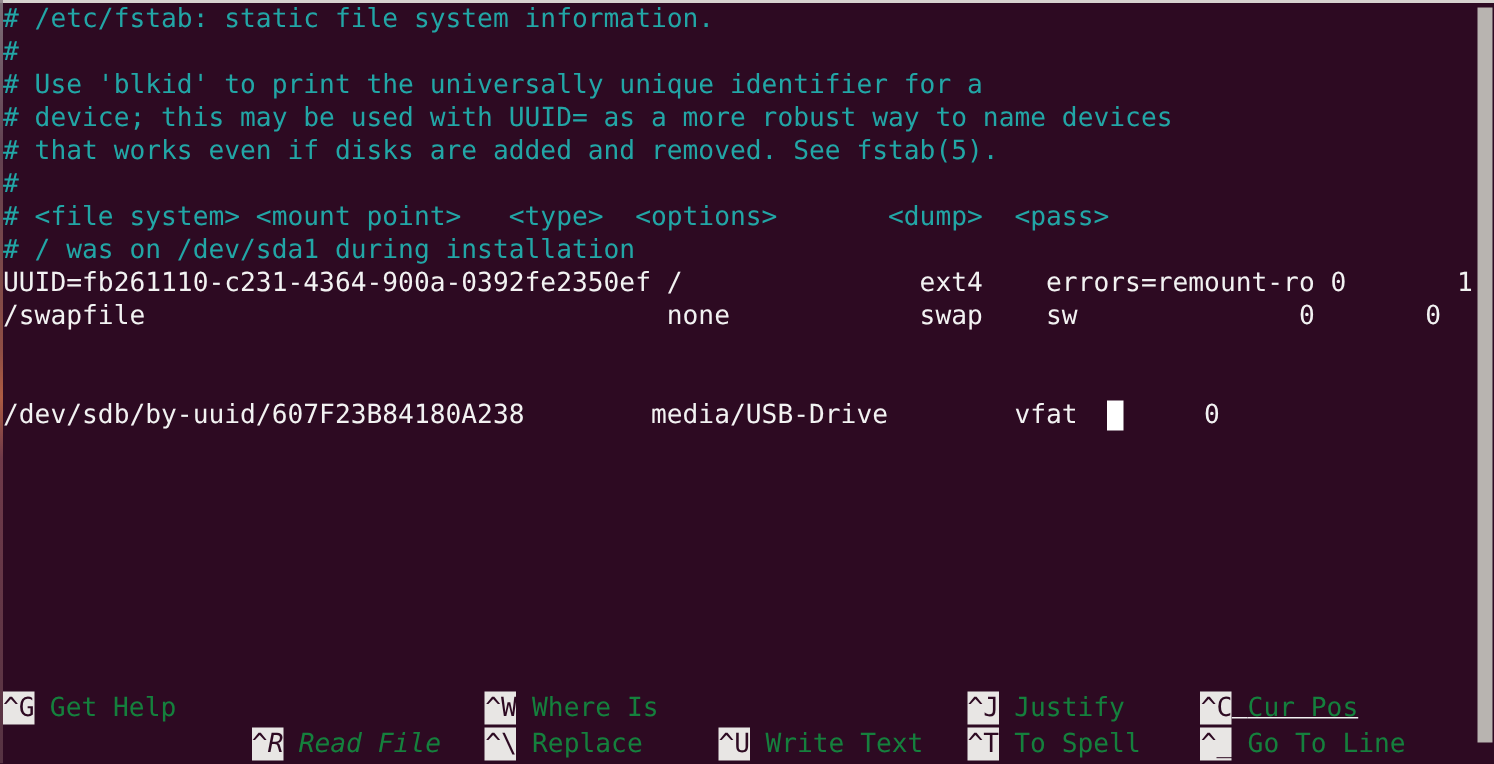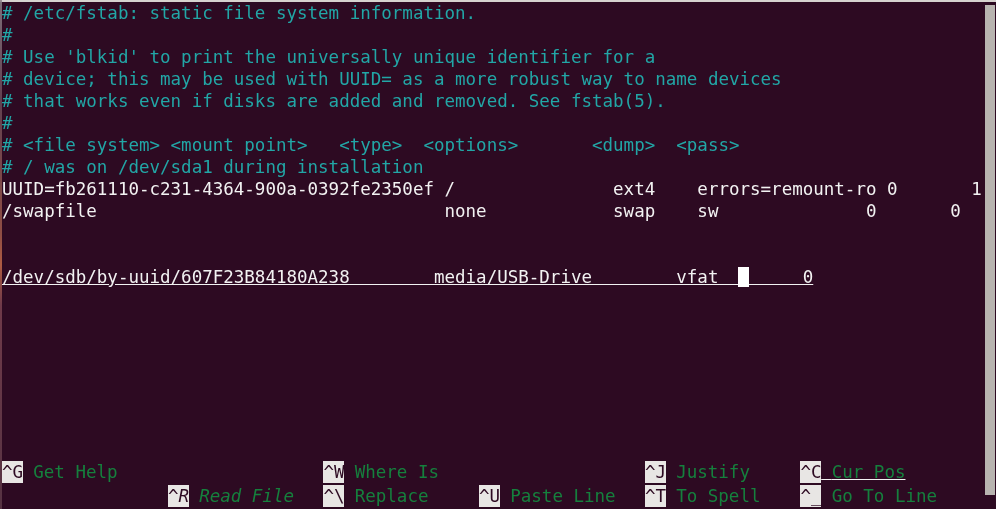--- a/index.html
+++ b/index.html
@@ -132,30 +132,30 @@
       <div class="line comment" style="top: 44px;"># Use 'blkid' to print the universally unique identifier for a</div>
       <div class="line comment" style="top: 66px;"># device; this may be used with UUID= as a more robust way to name devices</div>
       <div class="line comment" style="top: 88px;"># that works even if disks are added and removed. See fstab(5).</div>
       <div class="line comment" style="top: 110px;">#</div>
       <div class="line comment" style="top: 132px;"># &lt;file system&gt; &lt;mount point&gt;   &lt;type&gt;  &lt;options&gt;       &lt;dump&gt;  &lt;pass&gt;</div>
       <div class="line comment" style="top: 154px;"># / was on /dev/sda1 during installation</div>
       <div class="line content" style="top: 176px;">UUID=fb261110-c231-4364-900a-0392fe2350ef /               ext4    errors=remount-ro 0       1</div>
       <div class="line content" style="top: 198px;">/swapfile                                 none            swap    sw              0       0</div>
       <div class="line content" style="top: 220px;"></div>
       <div class="line content" style="top: 242px;"></div>
-      <div class="line content" style="top: 264px; text-decoration: underline;">/dev/sdb/by-uuid/607F23B84180A238        media/USB-Drive        vfat        0</div>
+      <div class="line content" style="top: 264px;">/dev/sdb/by-uuid/607F23B84180A238        media/USB-Drive        vfat        0</div>
       <div class="cursor" style="left: 736.27px; top: 265px; background: rgb(255, 255, 255);"></div>
     </div>
 
   <div id="shortcutbar">
       <div class="shortcut" style="left: 0px; top: 0px;"><span class="key">^G</span><span> </span><span class="label">Get Help</span></div>
       <div class="shortcut" style="left: 321.47px; top: 0px;"><span class="key">^W</span><span> </span><span class="label">Where Is</span></div>
       <div class="shortcut" style="left: 642.94px; top: 0px;"><span class="key">^J</span><span> </span><span class="label">Justify</span></div>
       <div class="shortcut" style="left: 798.49px; top: 0px; text-decoration: underline;"><span class="key">^C</span><span> </span><span class="label">Cur Pos</span></div>
       <div class="shortcut" style="left: 0px; top: 24px; margin-top: 28px;"><span class="key">^X</span><span> </span><span class="label">Exit</span></div>
       <div class="shortcut" style="left: 165.92px; top: 24px; font-style: italic;"><span class="key">^R</span><span> </span><span class="label">Read File</span></div>
       <div class="shortcut" style="left: 321.47px; top: 24px;"><span class="key">^\</span><span> </span><span class="label">Replace</span></div>
-      <div class="shortcut" style="left: 477.02px; top: 24px;"><span class="key">^U</span><span> </span><span class="label">Paste Line</span></div>
+      <div class="shortcut" style="left: 477.02px; top: 24px;"><span class="key">^U</span><span> </span><span class="label">Write Text</span></div>
       <div class="shortcut" style="left: 642.94px; top: 24px;"><span class="key">^T</span><span> </span><span class="label">To Spell</span></div>
       <div class="shortcut" style="left: 798.49px; top: 24px;"><span class="key">^_</span><span> </span><span class="label">Go To Line</span></div>
     </div>
 
 </div>
 
 </body></html>

